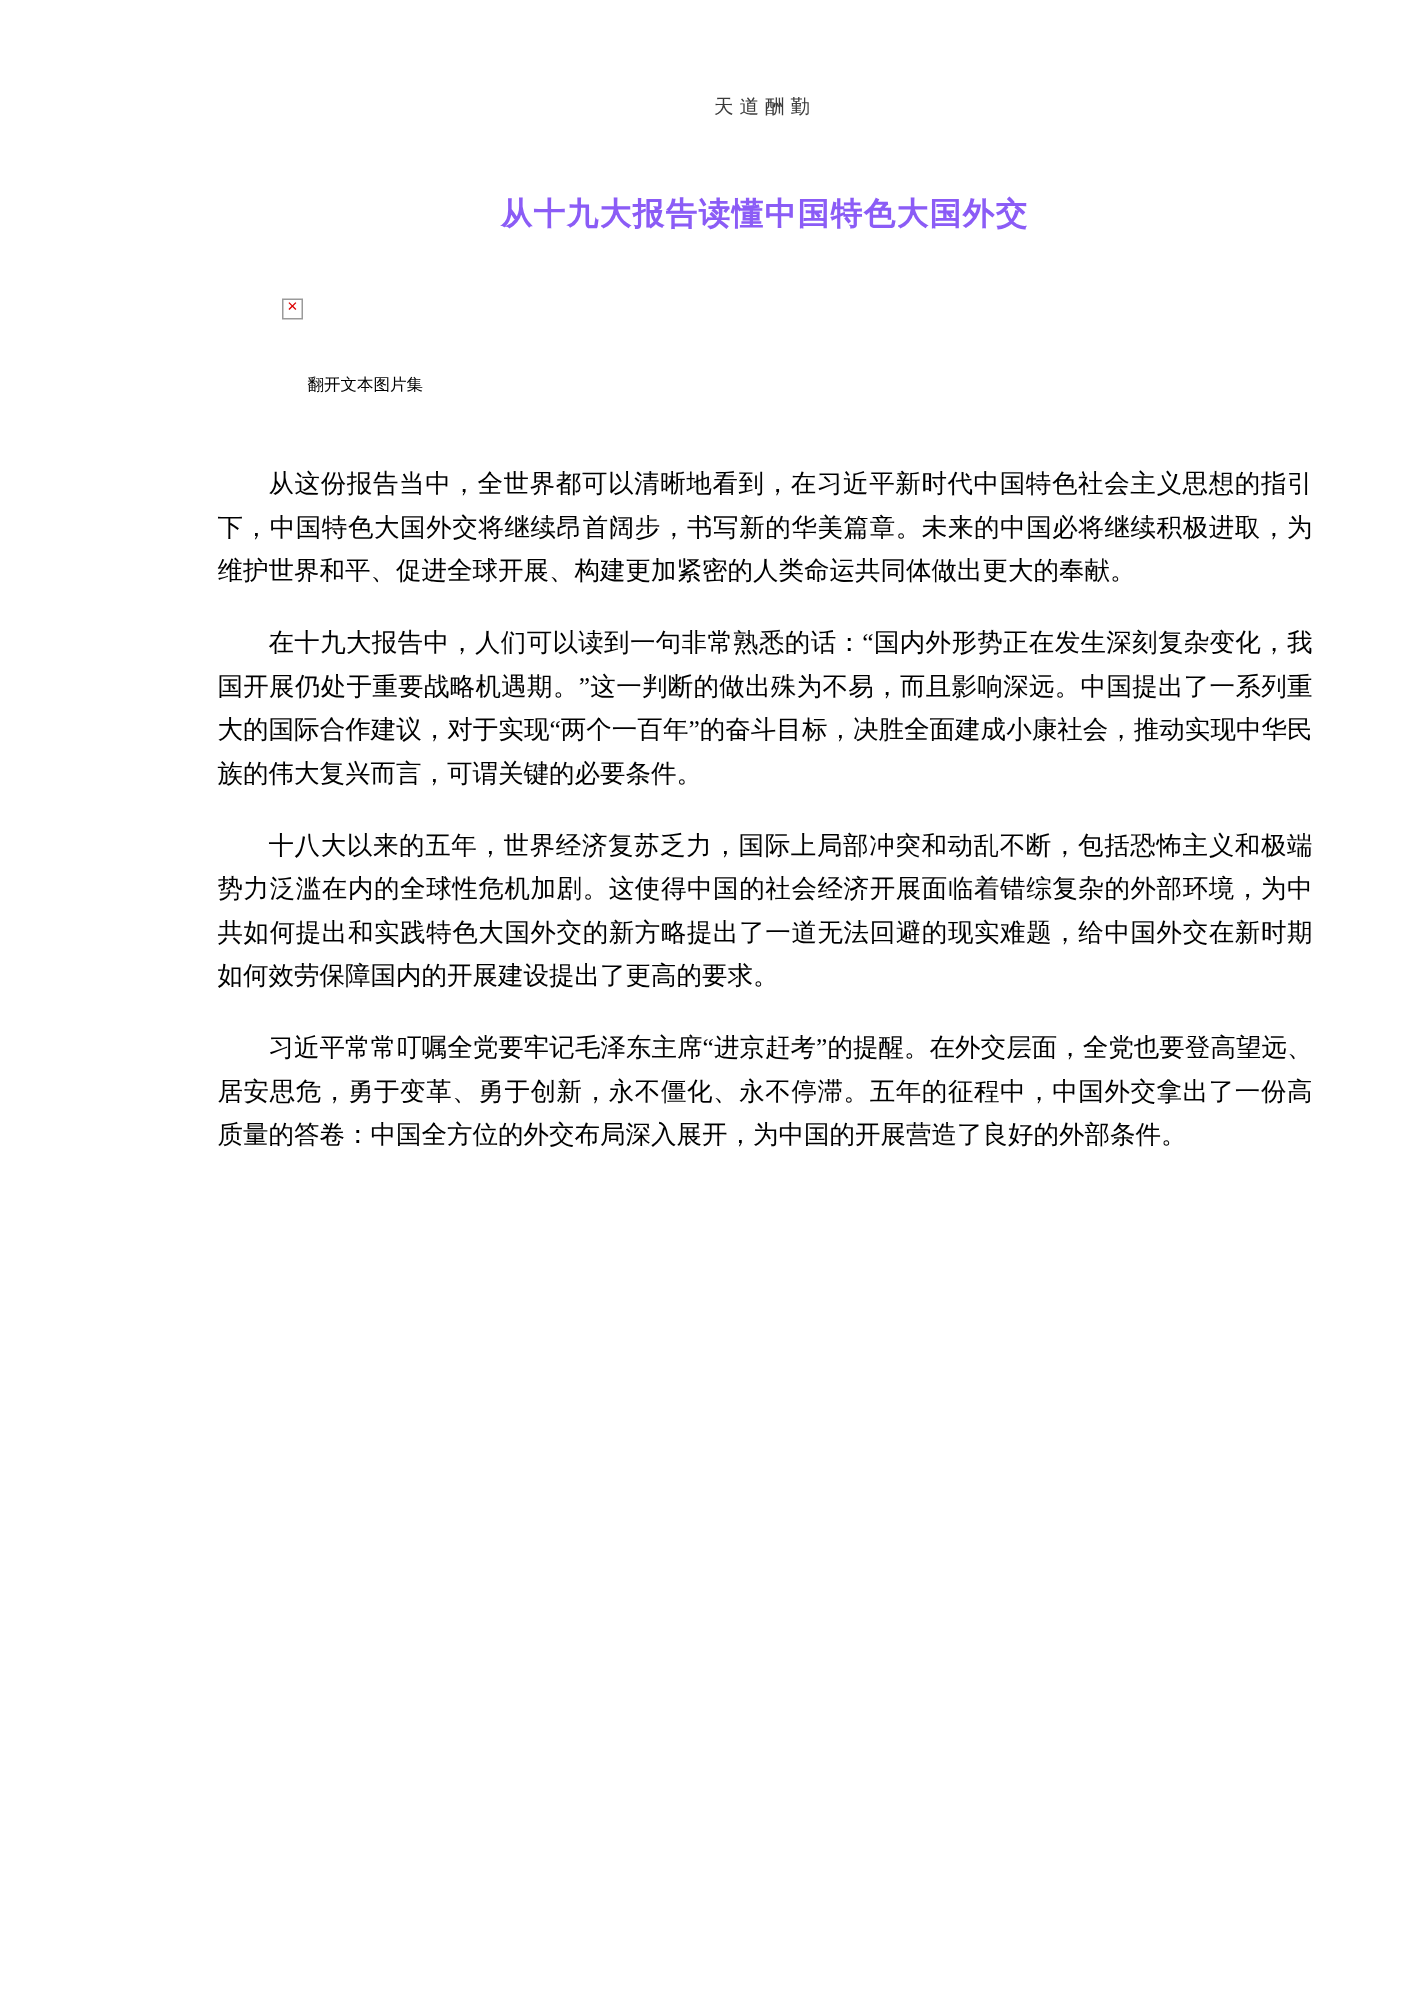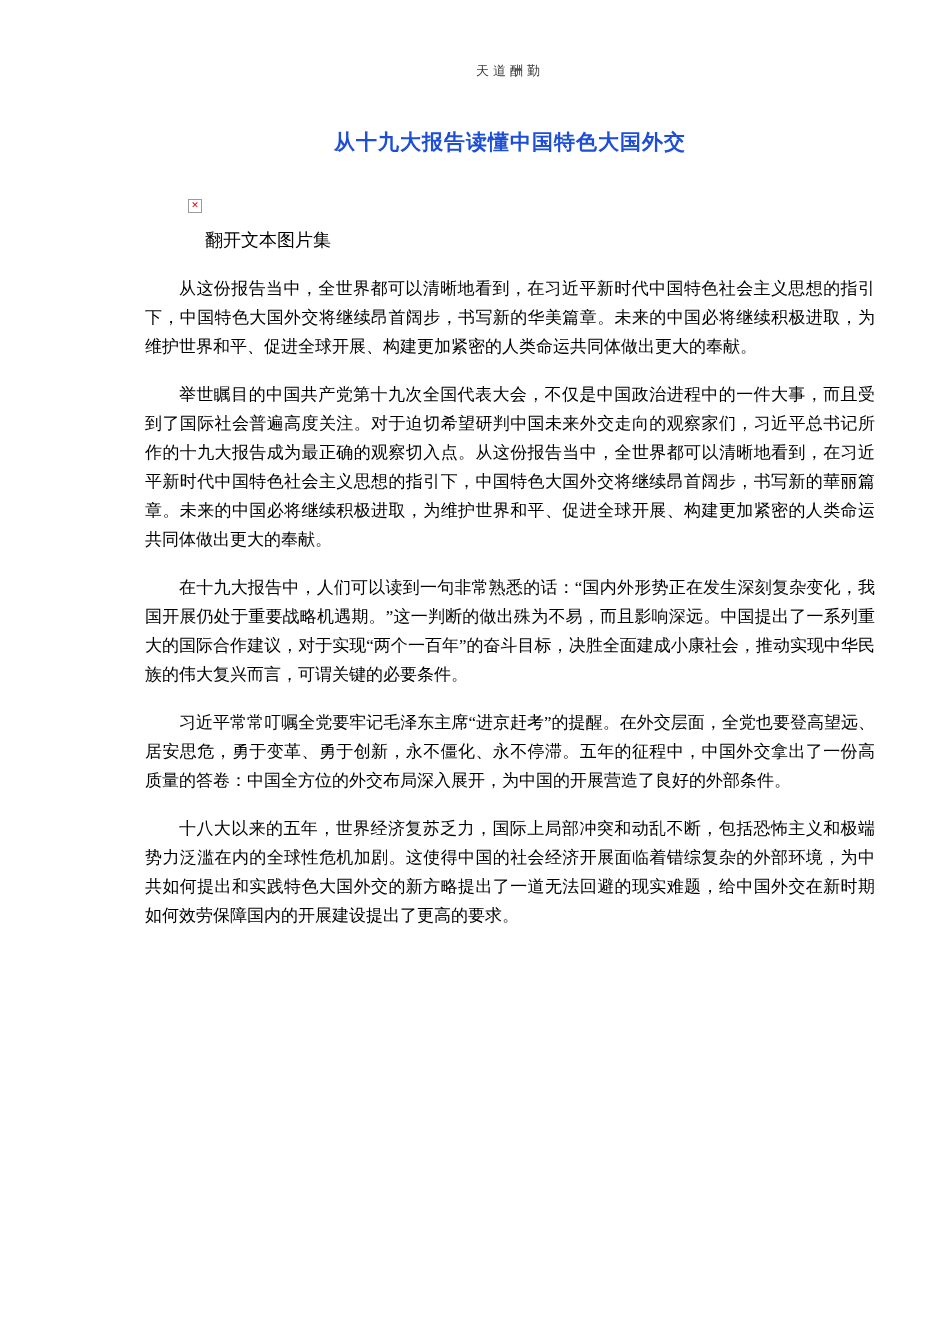--- a/index.html
+++ b/index.html
@@ -46,54 +46,53 @@
     background: #ffffff;
     box-sizing: border-box;
   }
   .broken-img .x {
     font-size: 9px;
     line-height: 1;
     font-weight: bold;
     font-family: "DejaVu Sans", sans-serif;
   }
   .caption {
-    margin: 16px 0 0 60px;
-    font-size: 18px;
+    margin: 33px 0 0 60px;
+    font-size: 11px;
     line-height: 29px;
   }
   .article {
-    margin-top: 19px;
+    margin-top: 36px;
   }
   .article p {
     margin: 0 0 19px 0;
     font-size: 17px;
     line-height: 29px;
     text-align: justify;
     text-indent: 2em;
     word-break: break-all;
   }
 </style>
 </head>
 <body>
 
 <div class="page" style="color: rgb(0, 0, 0);">
 
   <div class="doc-header">天道酬勤</div>
 
-  <h1 class="doc-title" style="color: #1d4ed8;">从十九大报告读懂中国特色大国外交</h1>
+  <h1 class="doc-title" style="color: #8b5cf6;">从十九大报告读懂中国特色大国外交</h1>
 
   <div class="image-row">
     <span class="broken-img">
       <span class="x" style="color: rgb(221, 0, 0);">✕</span>
     </span>
   </div>
 
   <div class="caption">翻开文本图片集</div>
 
   <div class="article">
       <p>从这份报告当中，全世界都可以清晰地看到，在习近平新时代中国特色社会主义思想的指引下，中国特色大国外交将继续昂首阔步，书写新的华美篇章。未来的中国必将继续积极进取，为维护世界和平、促进全球开展、构建更加紧密的人类命运共同体做出更大的奉献。</p>
-      <p>举世瞩目的中国共产党第十九次全国代表大会，不仅是中国政治进程中的一件大事，而且受到了国际社会普遍高度关注。对于迫切希望研判中国未来外交走向的观察家们，习近平总书记所作的十九大报告成为最正确的观察切入点。从这份报告当中，全世界都可以清晰地看到，在习近平新时代中国特色社会主义思想的指引下，中国特色大国外交将继续昂首阔步，书写新的華丽篇章。未来的中国必将继续积极进取，为维护世界和平、促进全球开展、构建更加紧密的人类命运共同体做出更大的奉献。</p>
       <p>在十九大报告中，人们可以读到一句非常熟悉的话：“国内外形势正在发生深刻复杂变化，我国开展仍处于重要战略机遇期。”这一判断的做出殊为不易，而且影响深远。中国提出了一系列重大的国际合作建议，对于实现“两个一百年”的奋斗目标，决胜全面建成小康社会，推动实现中华民族的伟大复兴而言，可谓关键的必要条件。</p>
+      <p>十八大以来的五年，世界经济复苏乏力，国际上局部冲突和动乱不断，包括恐怖主义和极端势力泛滥在内的全球性危机加剧。这使得中国的社会经济开展面临着错综复杂的外部环境，为中共如何提出和实践特色大国外交的新方略提出了一道无法回避的现实难题，给中国外交在新时期如何效劳保障国内的开展建设提出了更高的要求。</p>
       <p>习近平常常叮嘱全党要牢记毛泽东主席“进京赶考”的提醒。在外交层面，全党也要登高望远、居安思危，勇于变革、勇于创新，永不僵化、永不停滞。五年的征程中，中国外交拿出了一份高质量的答卷：中国全方位的外交布局深入展开，为中国的开展营造了良好的外部条件。</p>
-      <p>十八大以来的五年，世界经济复苏乏力，国际上局部冲突和动乱不断，包括恐怖主义和极端势力泛滥在内的全球性危机加剧。这使得中国的社会经济开展面临着错综复杂的外部环境，为中共如何提出和实践特色大国外交的新方略提出了一道无法回避的现实难题，给中国外交在新时期如何效劳保障国内的开展建设提出了更高的要求。</p>
     </div>
 
 </div>
 
 </body></html>

